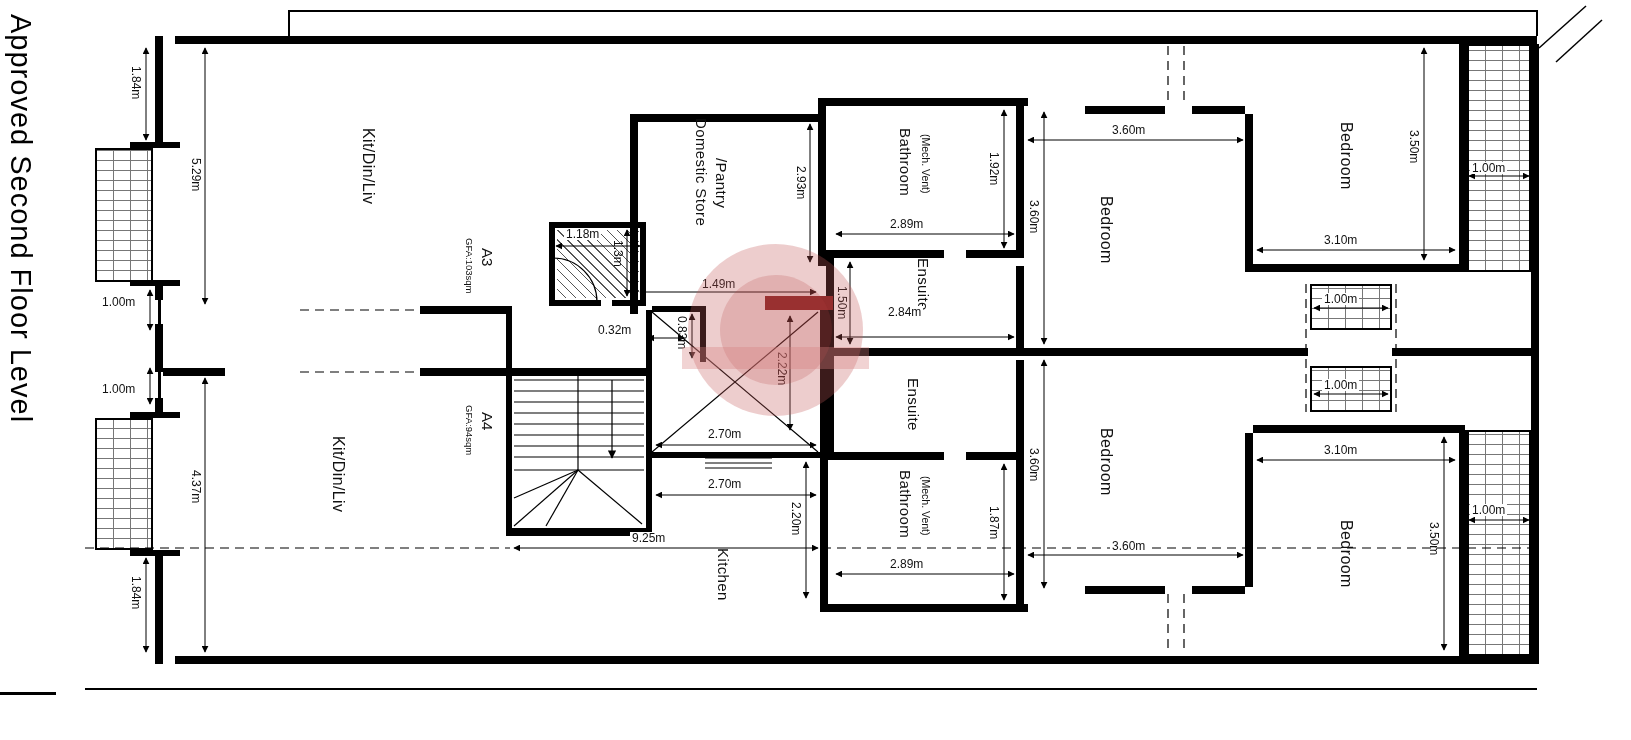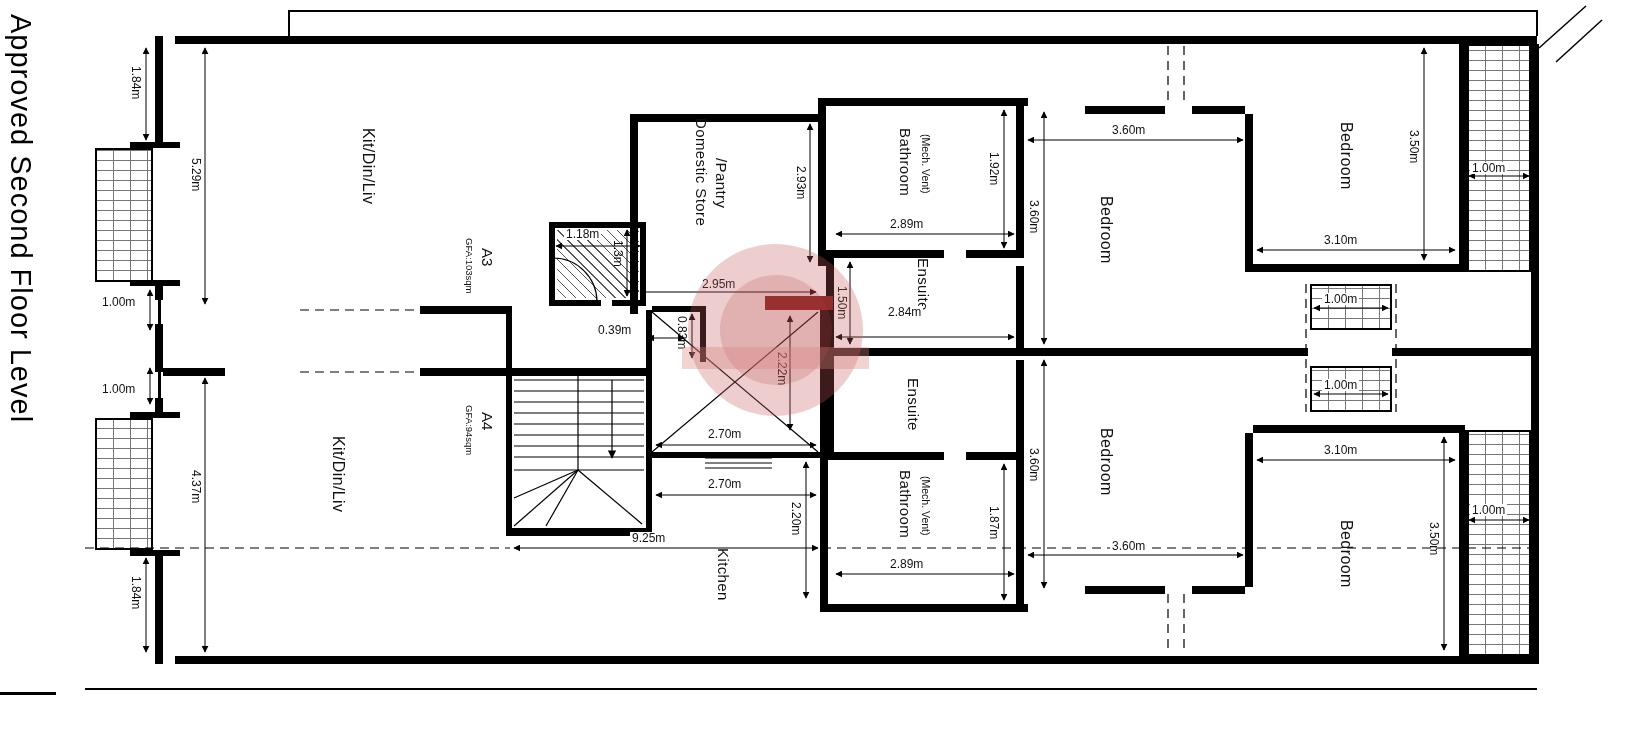--- a/index.html
+++ b/index.html
@@ -244,22 +244,22 @@
   <div class="vlabel dim" style="left:1408px;top:130px">3.50m</div>
   <div class="vlabel dim" style="left:776px;top:352px">2.22m</div>
   <div class="vlabel dim" style="left:790px;top:502px">2.20m</div>
   <div class="vlabel dim" style="left:988px;top:506px">1.87m</div>
   <div class="vlabel dim" style="left:1028px;top:448px">3.60m</div>
   <div class="vlabel dim" style="left:1428px;top:522px">3.50m</div>
 
   <div class="hlabel dim" style="left:100px;top:296px">1.00m</div>
   <div class="hlabel dim" style="left:100px;top:383px">1.00m</div>
   <div class="hlabel dim" style="left:564px;top:228px">1.18m</div>
-  <div class="hlabel dim" style="left:700px;top:278px">2.95m</div>
-  <div class="hlabel dim" style="left:596px;top:324px">0.39m</div>
+  <div class="hlabel dim" style="left:700px;top:278px">1.49m</div>
+  <div class="hlabel dim" style="left:596px;top:324px">0.32m</div>
   <div class="hlabel dim" style="left:888px;top:218px">2.89m</div>
   <div class="hlabel dim" style="left:886px;top:306px">2.84m</div>
   <div class="hlabel dim" style="left:1110px;top:124px">3.60m</div>
   <div class="hlabel dim" style="left:1322px;top:234px">3.10m</div>
   <div class="hlabel dim" style="left:1470px;top:162px">1.00m</div>
   <div class="hlabel dim" style="left:1322px;top:293px">1.00m</div>
   <div class="hlabel dim" style="left:1322px;top:379px">1.00m</div>
   <div class="hlabel dim" style="left:706px;top:428px">2.70m</div>
   <div class="hlabel dim" style="left:706px;top:478px">2.70m</div>
   <div class="hlabel dim" style="left:630px;top:532px">9.25m</div>

